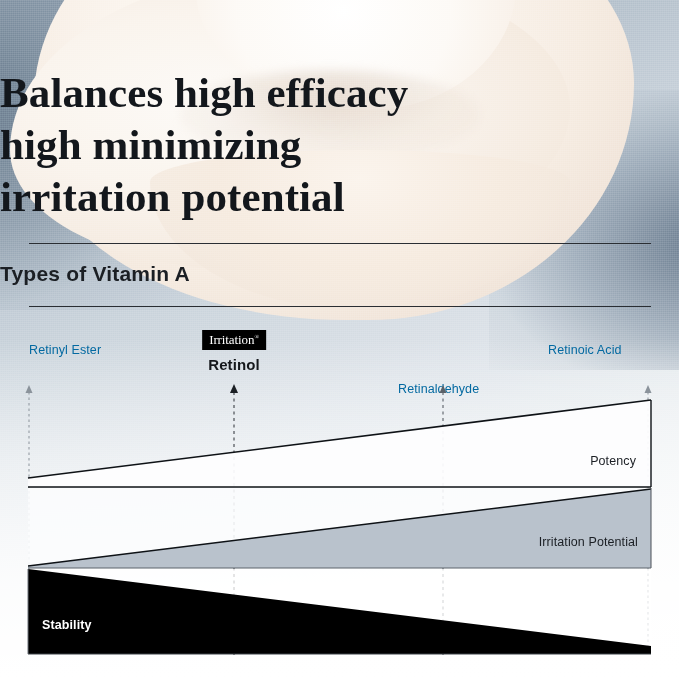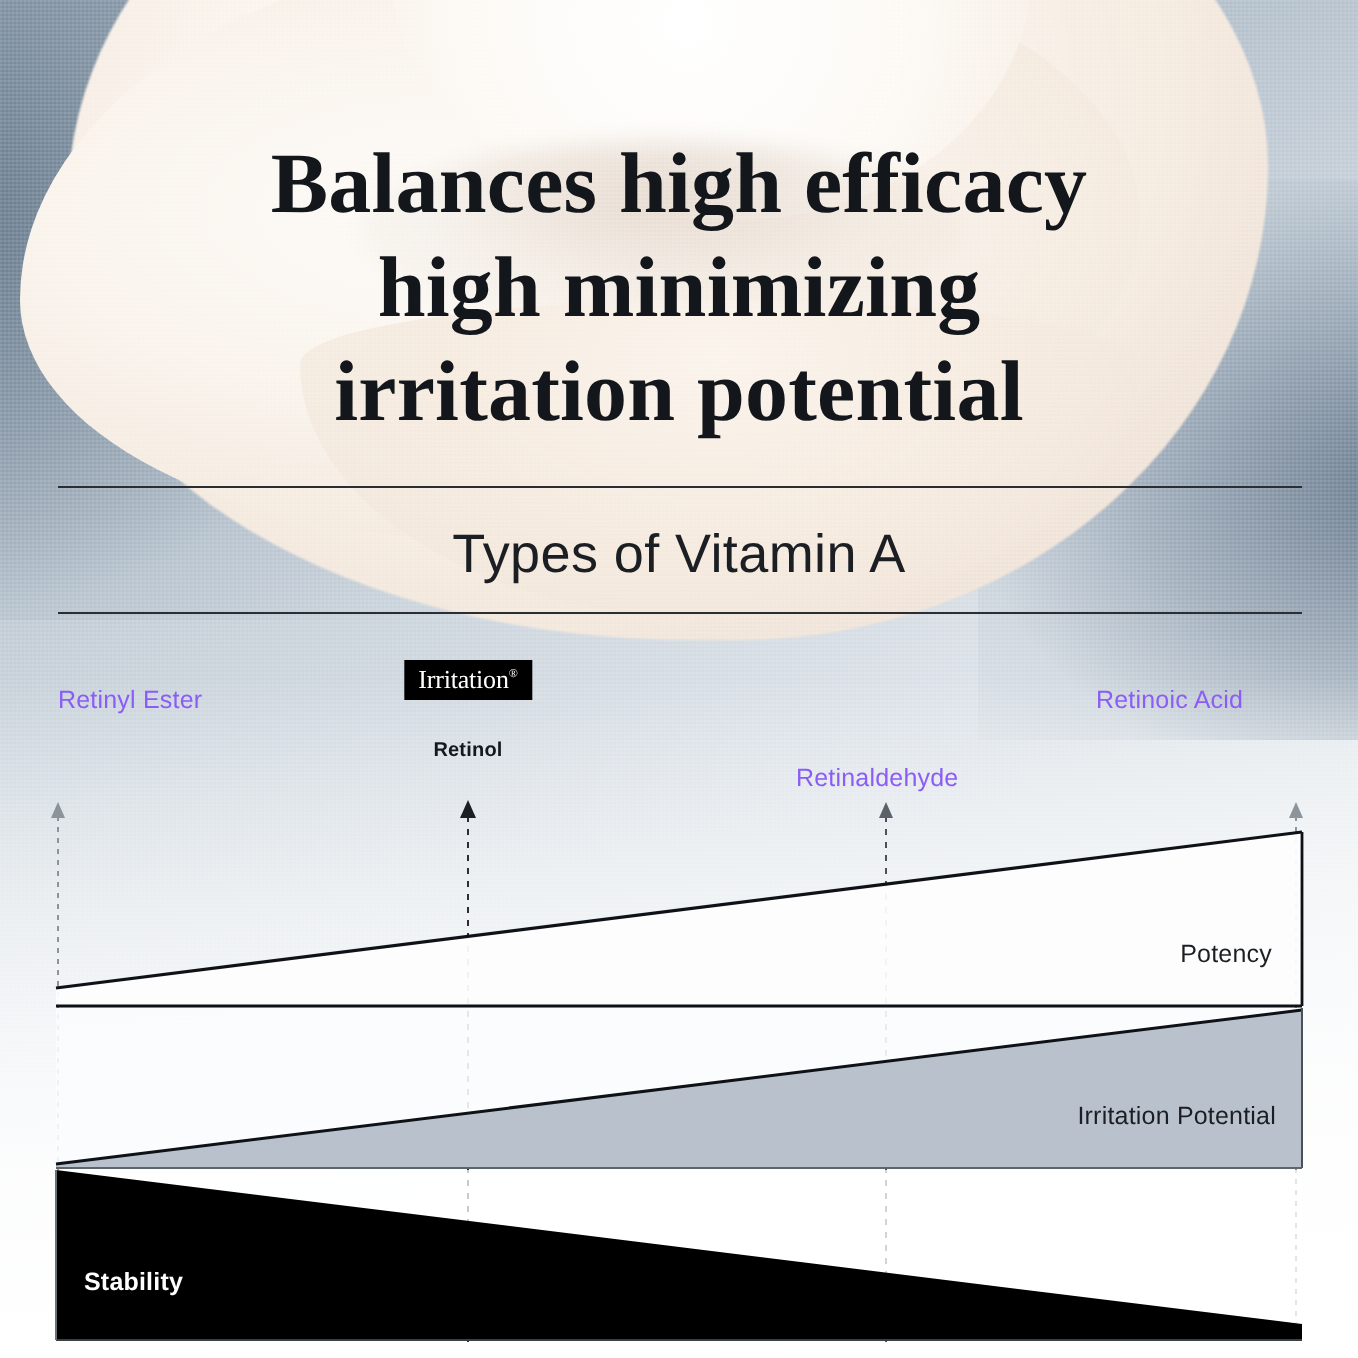--- a/index.html
+++ b/index.html
@@ -132,21 +132,20 @@
       rgba(255,255,255,0.88) 72%,
       rgba(255,255,255,1) 100%);
     pointer-events: none;
   }
 
   
   .headline {
     position: absolute;
     left: 0; right: 0;
     top: 38px;
-    text-align: center;
     font-family: "Liberation Serif", "DejaVu Serif", serif;
     font-size: 43px;
     line-height: 52px;
     color: #13171c;
     letter-spacing: 0.1px;
   }
   .headline .hl-line { display: block; white-space: nowrap; }
 
   
   .rule {
@@ -156,35 +155,35 @@
     height: 1px;
     background: #2a2e33;
   }
   .rule-top { top: 243px; }
   .rule-bottom { top: 306px; }
 
   .section-title {
     position: absolute;
     left: 0; right: 0;
     top: 262px;
-    text-align: center;
-    font-family: "Liberation Sans", sans-serif;
-    font-size: 27px;
-    font-weight: 400;
+    text-align: left;
+    font-family: "Liberation Sans", sans-serif;
+    font-size: 21px;
+    font-weight: 700;
     color: #1b1f24;
     letter-spacing: 0.2px;
   }
 
   
   .cat-label {
     position: absolute;
     font-family: "Liberation Sans", sans-serif;
     font-size: 12.5px;
     font-weight: 400;
-    color: #8b5cf6;
+    color: #0369a1;
     white-space: nowrap;
     letter-spacing: 0.1px;
   }
   .cat-1 { left: 29px;  top: 343px; }
   .cat-3 { left: 398px; top: 343px; margin-top: 39px; }
   .cat-4 { left: 548px; top: 343px; }
 
   .brand-block {
     position: absolute;
     left: 234px;
@@ -203,33 +202,33 @@
     letter-spacing: -0.1px;
     line-height: 1;
     white-space: nowrap;
   }
   .brand-badge sup {
     font-size: 6px;
     vertical-align: super;
     line-height: 1;
   }
   .brand-sub {
-    margin-top: 20px;
-    font-family: "Liberation Sans", sans-serif;
-    font-size: 10px;
+    margin-top: 6px;
+    font-family: "Liberation Sans", sans-serif;
+    font-size: 15px;
     font-weight: bold;
     color: #15181c;
     letter-spacing: 0.1px;
     white-space: nowrap;
   }
 
   
   .chart-wrap {
     position: absolute;
-    left: 0; top: 16px;
+    left: 0; top: 0;
     width: 679px; height: 479px;
     pointer-events: none;
   }
   .chart-svg { display: block; }
 
   .band-label {
     font-family: "Liberation Sans", sans-serif;
     font-size: 12.5px;
     letter-spacing: 0.1px;
   }

